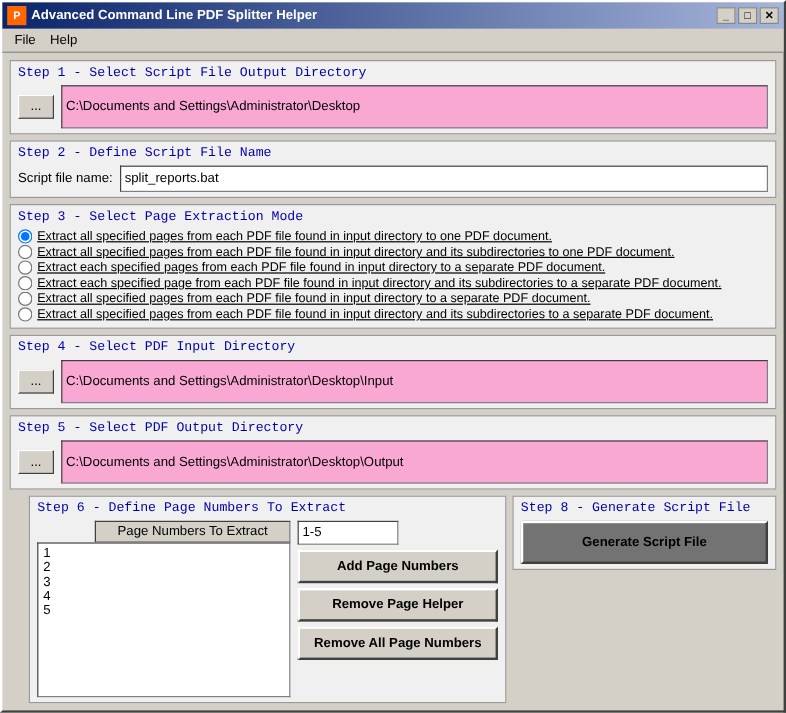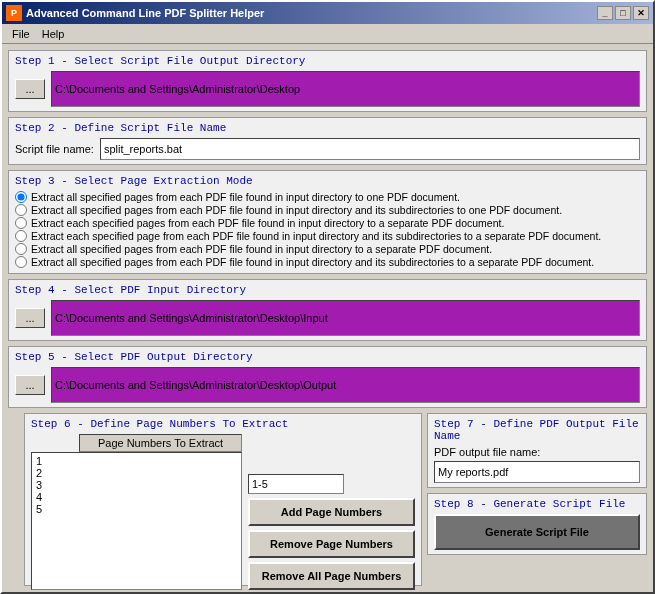--- a/index.html
+++ b/index.html
@@ -116,21 +116,21 @@
       border-bottom-color: #404040;
       cursor: pointer;
       font-size: 11px;
       display: flex;
       align-items: center;
       justify-content: center;
     }
     .path-display {
       flex: 1;
       height: 36px;
-      background: #a21caf;
+      background: #f9a8d4;
       border: 1px solid #808080;
       border-top-color: #404040;
       border-left-color: #404040;
       padding: 12px 3px;
       font-size: 11px;
       display: flex;
       align-items: center;
     }
     .text-input {
       flex: 1;
@@ -141,20 +141,21 @@
       border-left-color: #404040;
       padding: 1px 3px;
       font-size: 11px;
     }
     .radio-option {
       display: flex;
       align-items: flex-end;
       gap: 4px;
       margin-bottom: 1px;
       font-size: 10.5px;
+      text-decoration: underline;
     }
     .radio-option input[type="radio"] {
       margin: 0;
       width: 12px;
       height: 12px;
     }
     .bottom-section {
       display: flex;
       gap: 5px;
       flex: 1;
@@ -221,29 +222,28 @@
       cursor: pointer;
     }
     .step6-right {
       display: flex;
       flex-direction: column;
       gap: 4px;
       justify-content: flex-start;
       padding-top: 0px;
     }
     .page-input {
-      width: 96px;
+      width: 84px;
       height: 20px;
       background: white;
       border: 1px solid #808080;
       border-top-color: #404040;
       border-left-color: #404040;
       padding: 1px 3px;
       font-size: 11px;
-      margin-top: 40px;
     }
     .action-btn {
       width: 167px;
       height: 28px;
       background: #d4d0c8;
       border: 2px solid #ffffff;
       border-right-color: #404040;
       border-bottom-color: #404040;
       cursor: pointer;
       font-size: 11px;
@@ -366,32 +366,27 @@
               <div>1</div>
               <div>2</div>
               <div>3</div>
               <div>4</div>
               <div>5</div>
             </div>
           </div>
           <div class="step6-right">
             <input class="page-input" type="text" value="1-5" style="">
             <button class="action-btn">Add Page Numbers</button>
-            <button class="action-btn">Remove Page Numbers</button>
+            <button class="action-btn">Remove Page Helper</button>
             <button class="action-btn">Remove All Page Numbers</button>
           </div>
         </div>
       </div>
 
       <div class="step7-8">
-        <div class="step7">
-          <div class="section-title">Step 7 - Define PDF Output File Name</div>
-          <label>PDF output file name:</label>
-          <input class="text-input" type="text" style="width: 100%; margin-top: 3px;" value="My reports.pdf">
-        </div>
         <div class="step8">
           <div class="section-title">Step 8 - Generate Script File</div>
           <button class="generate-btn" style="width:100%;">Generate Script File</button>
         </div>
       </div>
     </div>
 
   </div>
 </div>
 

